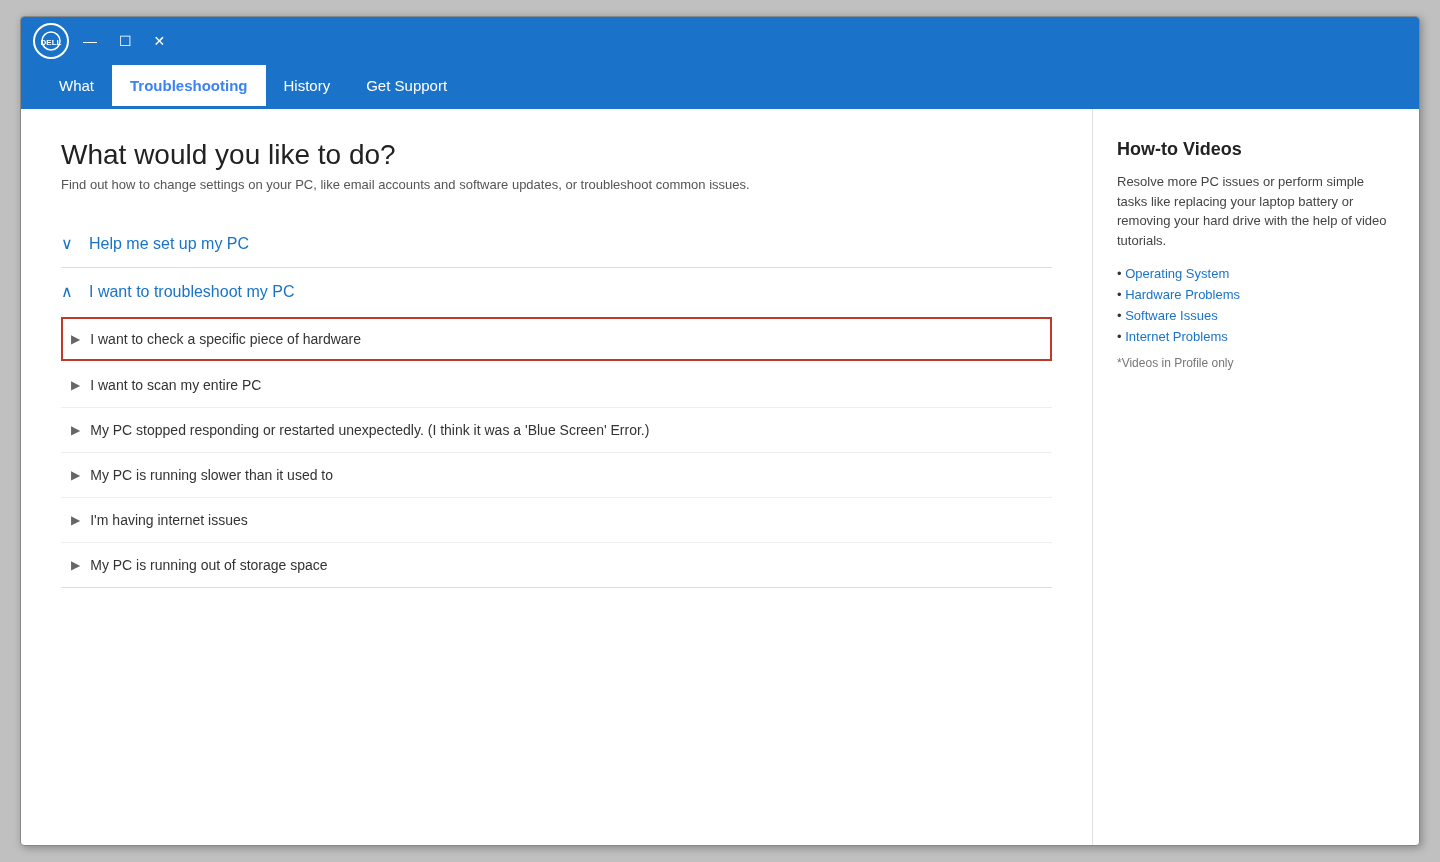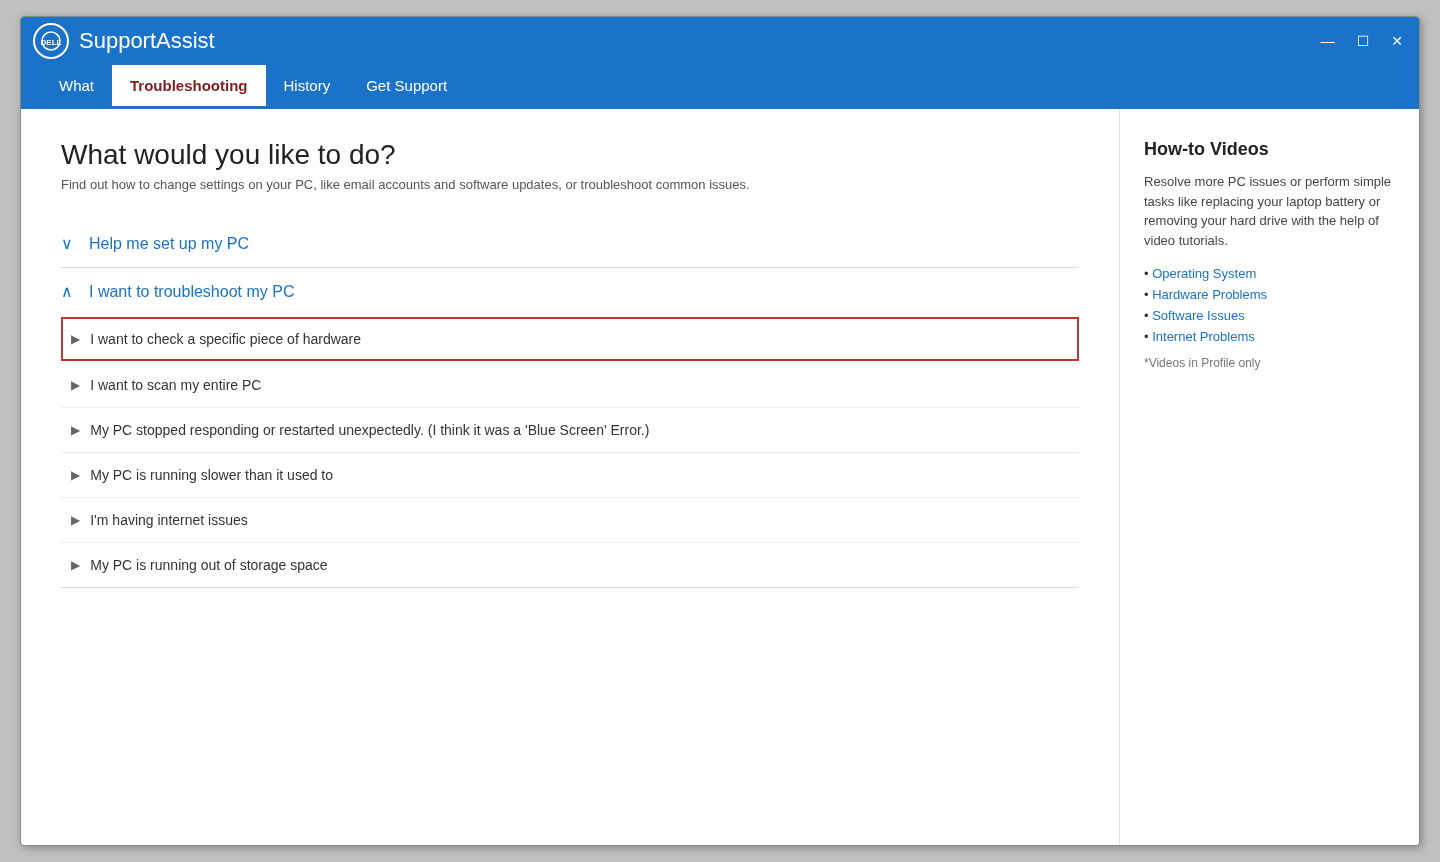--- a/index.html
+++ b/index.html
@@ -81,21 +81,21 @@
       padding: 0 18px;
       display: flex;
       align-items: center;
       cursor: pointer;
       border-bottom: 3px solid transparent;
       position: relative;
       white-space: nowrap;
     }
     .nav-item.active {
       background: #fff;
-      color: #7f1d1d;
+      color: #3b82f6;
       border-bottom: 3px solid #1a73c8;
       font-weight: 600;
     }
     .nav-right {
       margin-left: auto;
       display: flex;
       align-items: center;
       gap: 18px;
     }
     .service-tag {
@@ -130,21 +130,21 @@
       flex: 1;
       display: flex;
       overflow: hidden;
     }
     .content {
       flex: 1;
       padding: 30px 40px;
       overflow-y: auto;
     }
     .sidebar {
-      width: 300px;
+      width: 327px;
       padding: 30px 24px;
       border-left: 1px solid #e0e0e0;
       flex-shrink: 0;
     }
     .page-title {
       font-size: 28px;
       font-weight: 400;
       color: #222;
       margin-bottom: 6px;
     }
@@ -235,21 +235,20 @@
 
 <div class="window">
 
   <div class="titlebar">
     <div class="titlebar-logo">
       <svg width="22" height="22" viewBox="0 0 22 22" fill="none">
         <circle cx="11" cy="11" r="9" stroke="white" stroke-width="1.5" fill="none"></circle>
         <text x="11" y="15" text-anchor="middle" fill="white" font-size="8" font-weight="bold" font-family="Arial">DELL</text>
       </svg>
     </div>
-    <span class="titlebar-title">SupportAssist</span>
     <div class="titlebar-controls">
       <button class="titlebar-btn">—</button>
       <button class="titlebar-btn">☐</button>
       <button class="titlebar-btn">✕</button>
     </div>
   </div>
 
   <div class="navbar">
     <div class="nav-item">What</div>
     <div class="nav-item active">Troubleshooting</div>

